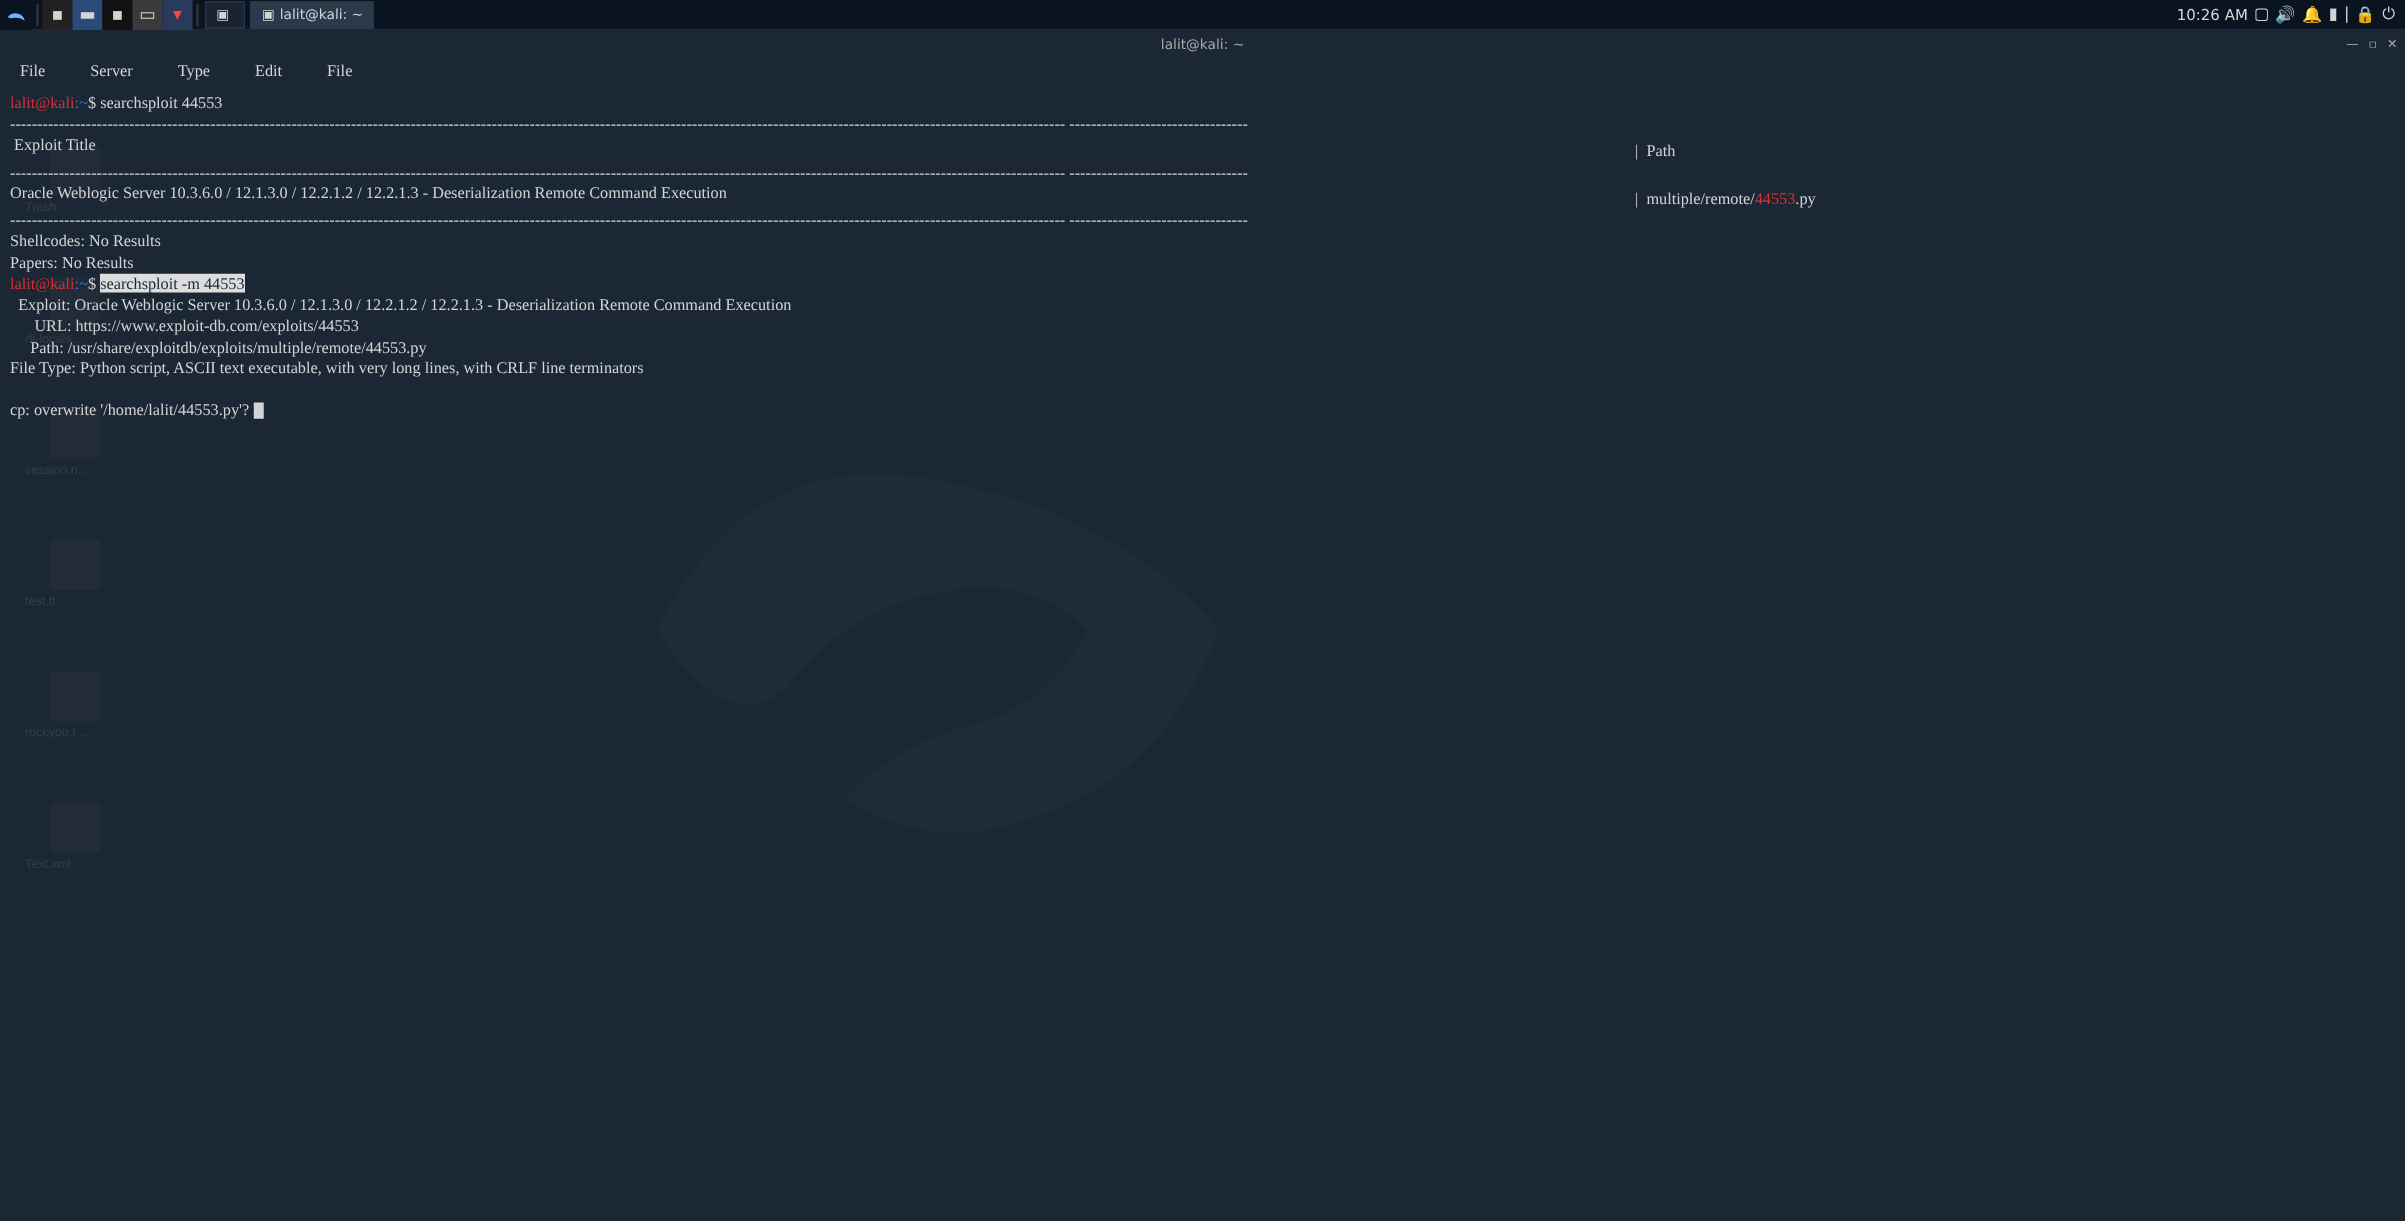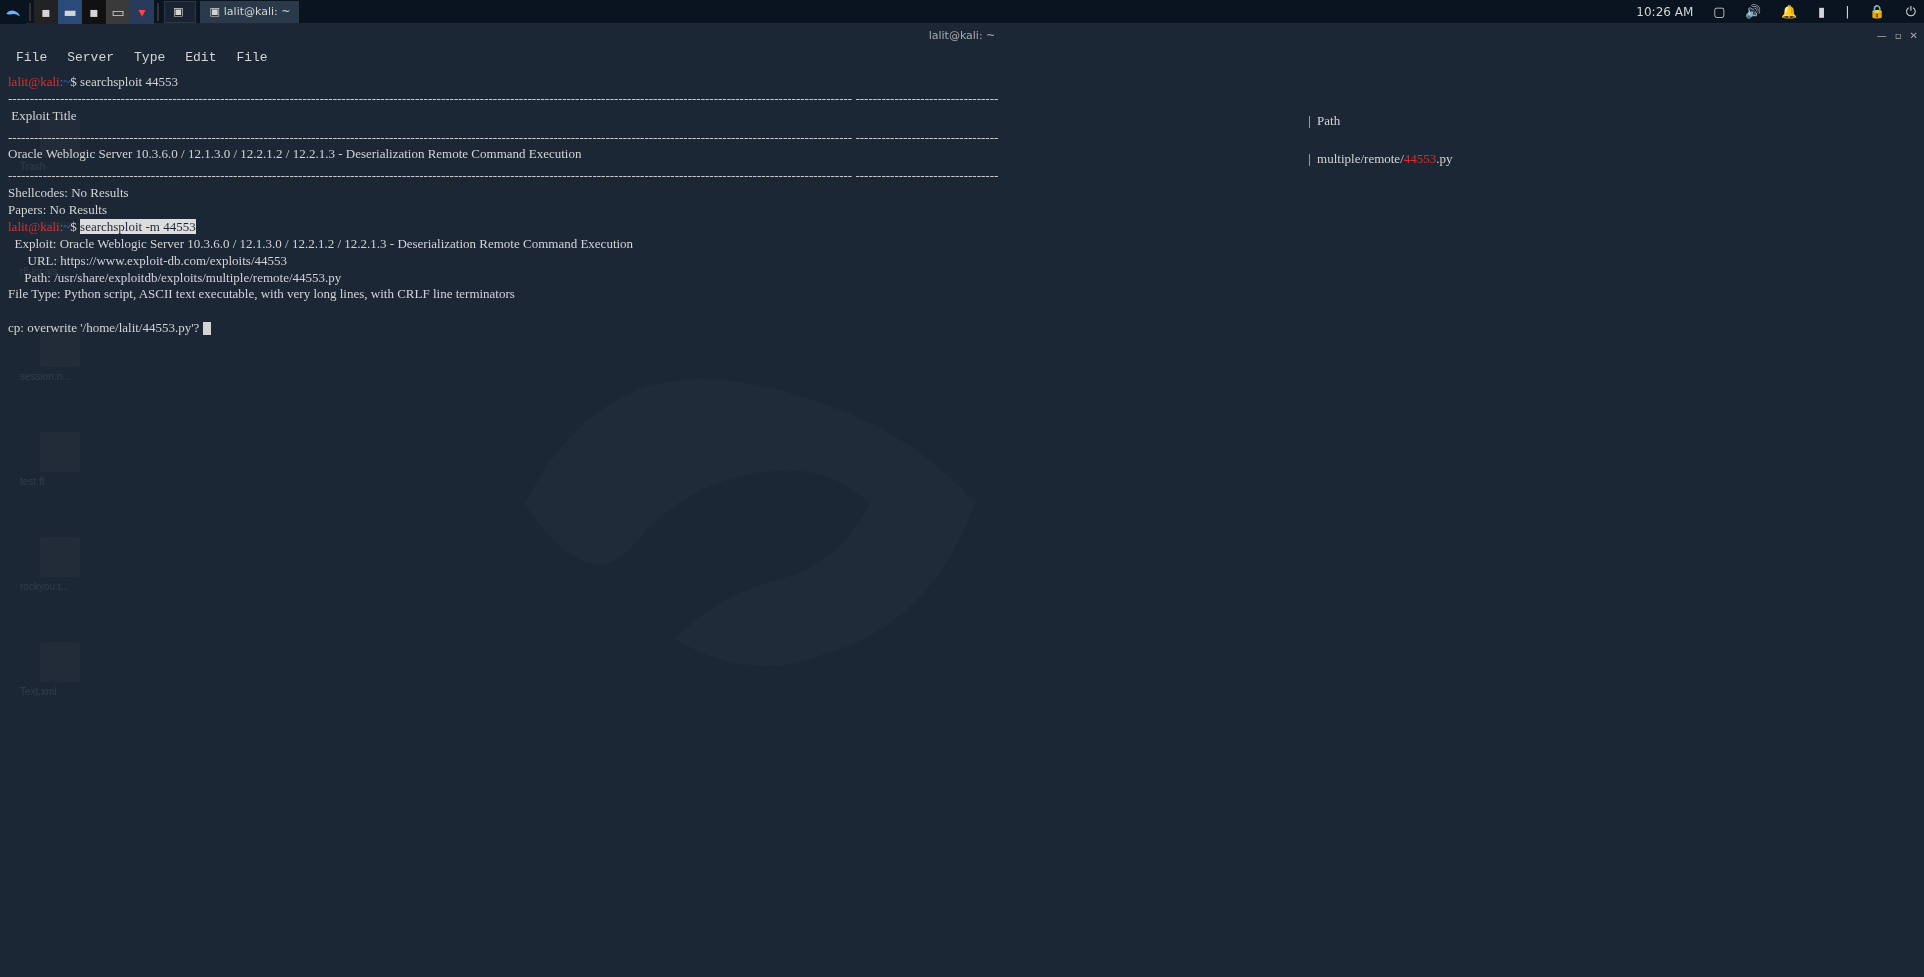--- a/index.html
+++ b/index.html
@@ -67,21 +67,21 @@
       font-size: 11px;
       gap: 4px;
     }
     .taskbar-window.active {
       background: #2a3a4a;
     }
     .taskbar-right {
       margin-left: auto;
       display: flex;
       align-items: center;
-      gap: 20px;
+      gap: 5px;
       padding-right: 8px;
       font-size: 12px;
     }
     .tray-icon {
       font-size: 13px;
     }
     .window {
       position: absolute;
       top: 24px;
       left: 0;
@@ -104,22 +104,22 @@
       right: 6px;
       display: flex;
       gap: 8px;
       font-size: 10px;
     }
     .menubar {
       height: 22px;
       display: flex;
       align-items: center;
       padding: 0 6px;
-      gap: 0;
-      font-family: Liberation Mono, monospace;
+      gap: 16px;
+      font-family: Liberation Serif, serif;
       font-size: 13px;
     }
     .menu-item {
       padding: 2px 10px;
       color: #d4d4d4;
     }
     .terminal {
       padding: 6px 8px;
       font-size: 13px;
       line-height: 1.3;

